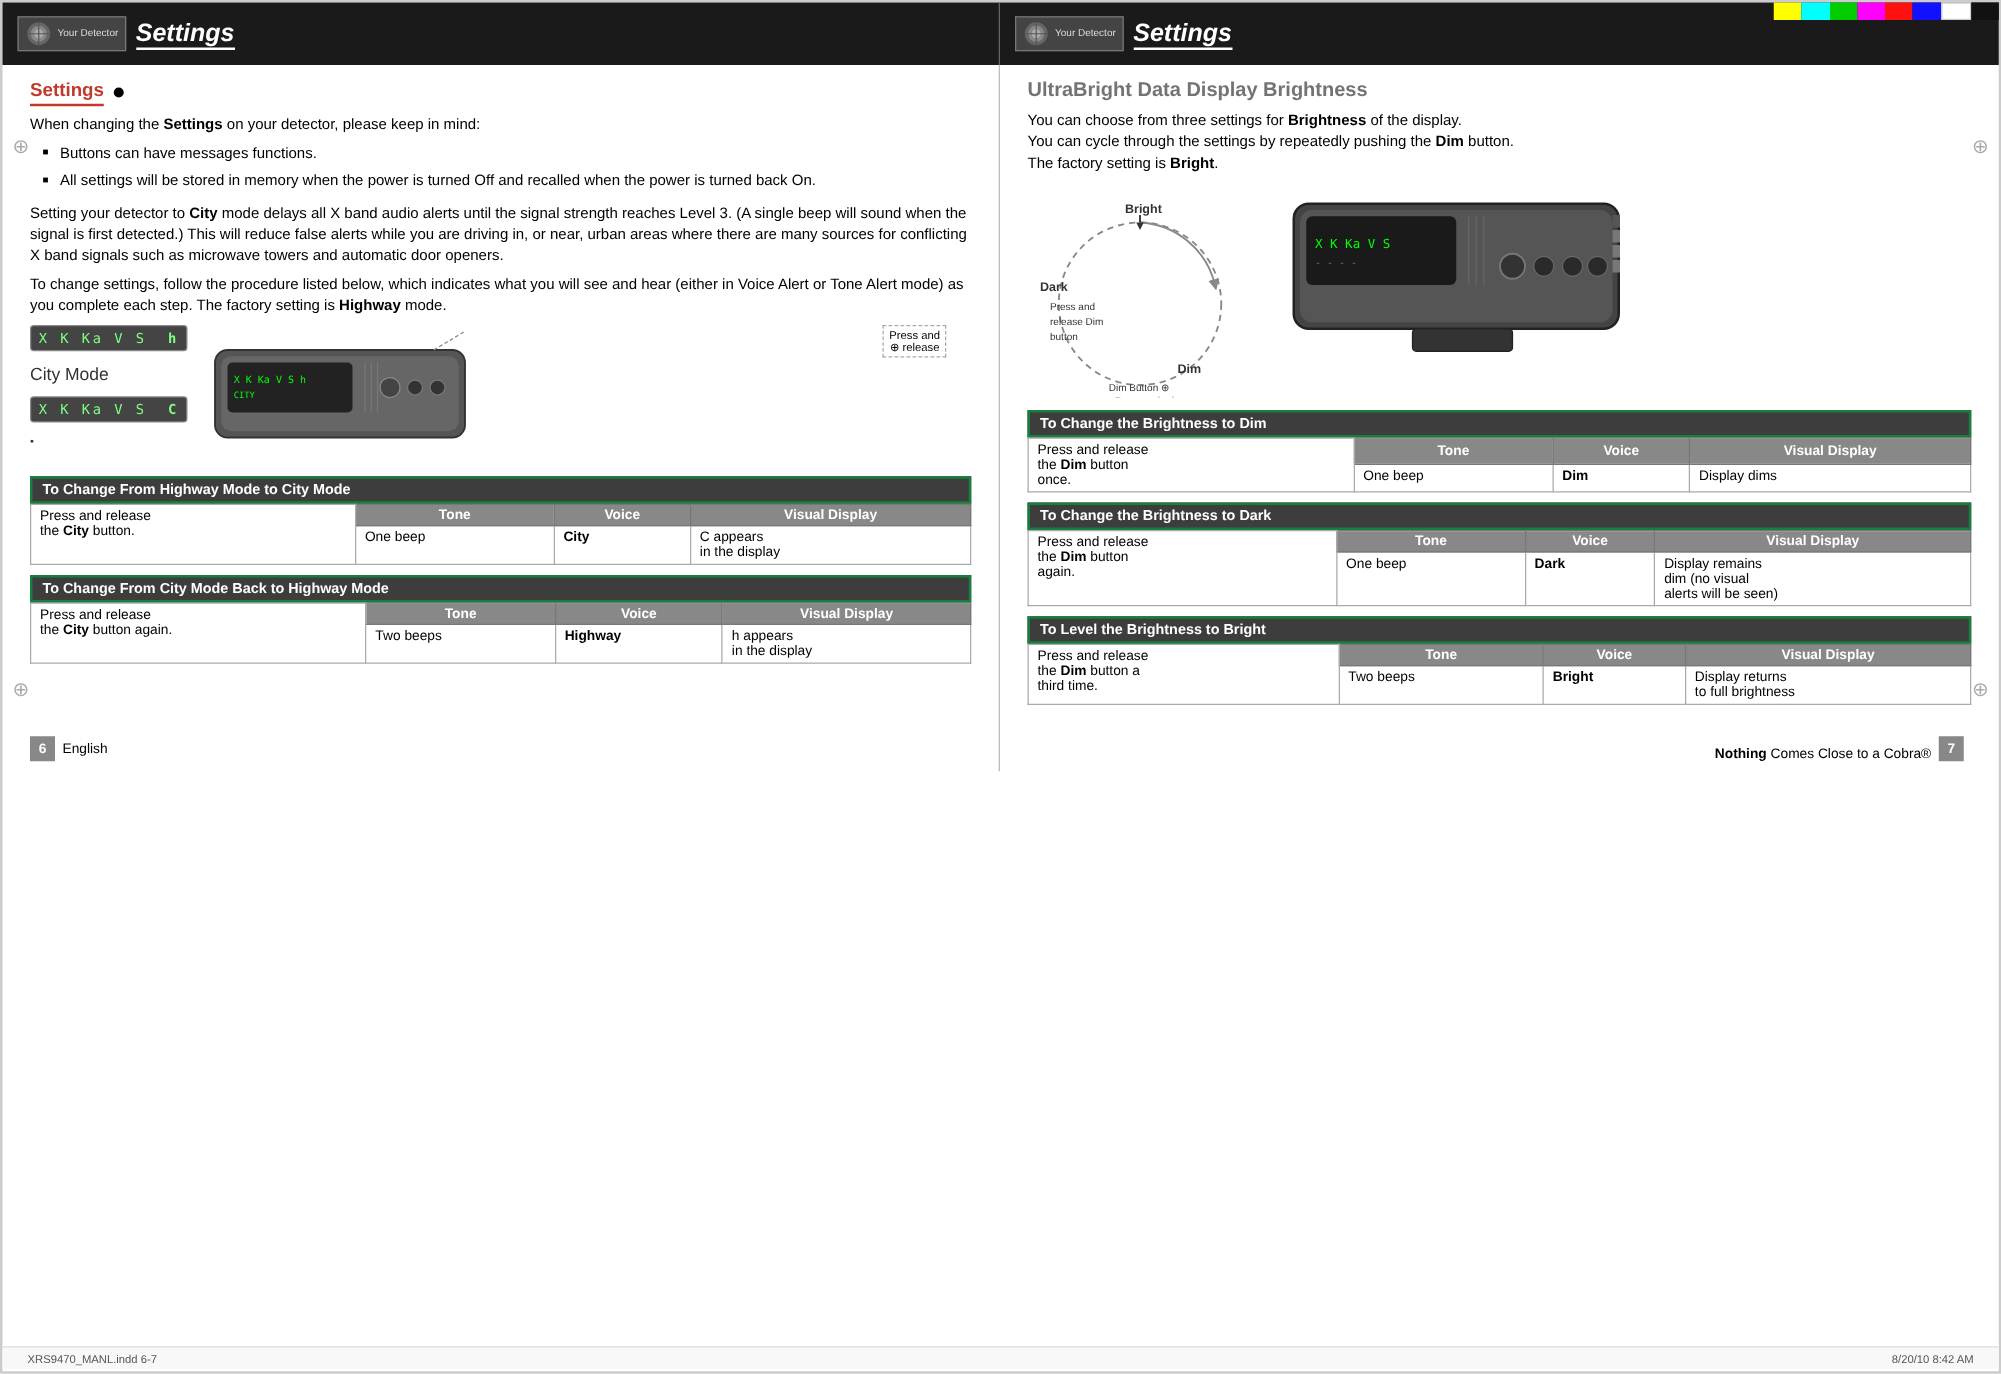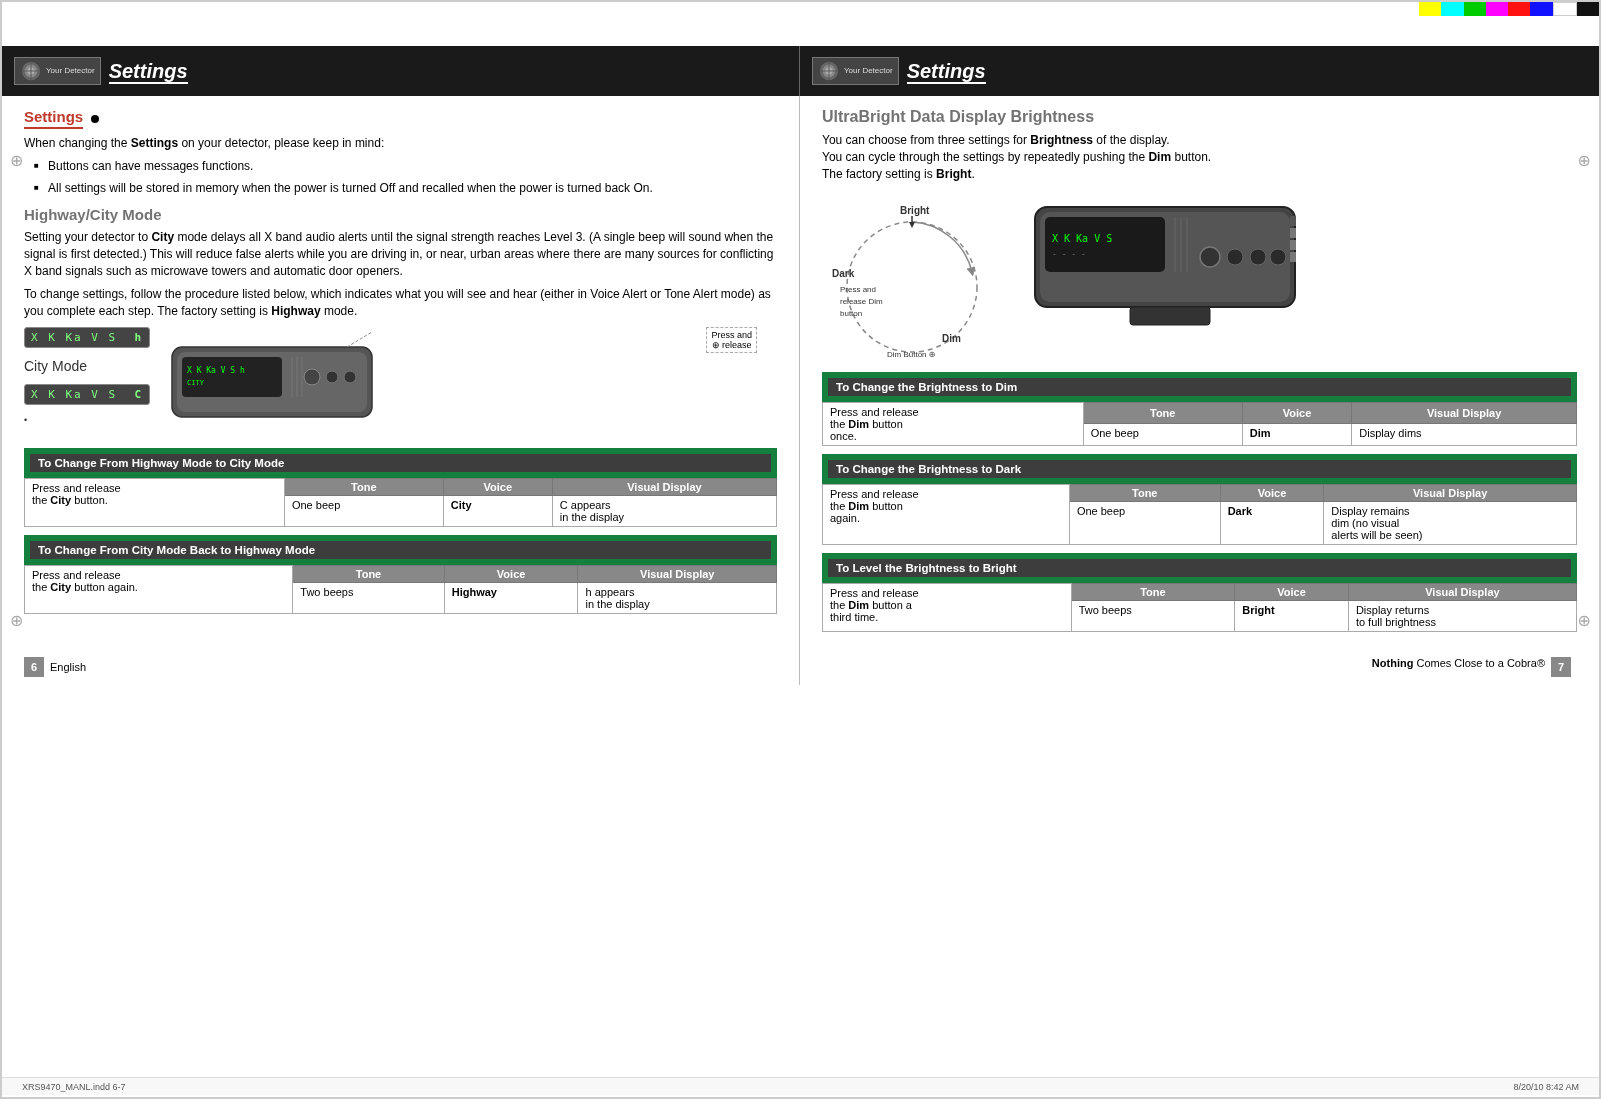--- a/index.html
+++ b/index.html
@@ -81,21 +81,20 @@
       height: 8px;
       background: #000;
       border-radius: 50%;
       margin-left: 4px;
       vertical-align: middle;
     }
 
     .header-row {
       display: flex;
       width: 100%;
-      margin-top: 44px;
     }
 
     .header-half {
       display: flex;
       align-items: center;
       height: 50px;
       padding: 0 12px;
       gap: 8px;
     }
 
@@ -173,21 +172,21 @@
       margin-bottom: 8px;
       font-size: 11px;
     }
     table.info-table caption {
       background: #3d3d3d;
       color: #fff;
       font-weight: bold;
       font-size: 11.5px;
       text-align: left;
       padding: 3px 8px;
-      border: 6px solid #15803d;
+      border: 2px solid #15803d;
     }
     table.info-table th {
       background: #888;
       color: #fff;
       font-weight: bold;
       padding: 2px 7px;
       border: 1px solid #777;
       text-align: center;
     }
     table.info-table td {
@@ -271,21 +270,20 @@
         <p>
           When changing the <strong>Settings</strong> on your detector, please keep in mind:
         </p>
         <ul class="bullet-list">
           <li>Buttons can have messages functions.</li>
           <li>All settings will be stored in memory when the power is turned Off and recalled when the power is turned back On.</li>
         </ul>
       </div>
 
       <div>
-        <div class="section-heading-black">Highway/City Mode</div>
         <p>Setting your detector to <strong>City</strong> mode delays all X band audio alerts until the signal strength reaches Level 3. (A single beep will sound when the signal is first detected.) This will reduce false alerts while you are driving in, or near, urban areas where there are many sources for conflicting X band signals such as microwave towers and automatic door openers.</p>
         <p style="margin-top:6px;">To change settings, follow the procedure listed below, which indicates what you will see and hear (either in Voice Alert or Tone Alert mode) as you complete each step. The factory setting is <strong>Highway</strong> mode.</p>
       </div>
 
       <div style="display:flex; align-items:flex-start; margin:8px 0; position:relative;">
         <div style="display:flex; flex-direction:column; gap:10px; margin-right:12px;">
 
           <div>
             <div class="lcd-display">X K Ka V S &nbsp;<strong>h</strong></div>
           </div>
@@ -485,21 +483,21 @@
           <th>Visual Display</th>
         </tr>
         <tr>
           <td>Two beeps</td>
           <td><strong>Bright</strong></td>
           <td>Display returns<br>to full brightness</td>
         </tr>
       </tbody>
         </table>
 
-      <div style="position:absolute; bottom:8px; right:22px; display:flex; align-items:flex-start; gap:6px;">
+      <div style="position:absolute; bottom:8px; right:22px; display:flex; align-items:flex-end; gap:6px;">
         <span style="font-size:11px;"><strong>Nothing</strong> Comes Close to a Cobra®</span>
         <span class="page-number-badge">7</span>
       </div>
 
       <div style="position:absolute; bottom:55px; right:8px; font-size:16px; color:#aaa;">⊕</div>
       <div style="position:absolute; top:55px; right:8px; font-size:16px; color:#aaa;">⊕</div>
 
     </div>
 
   </div>

